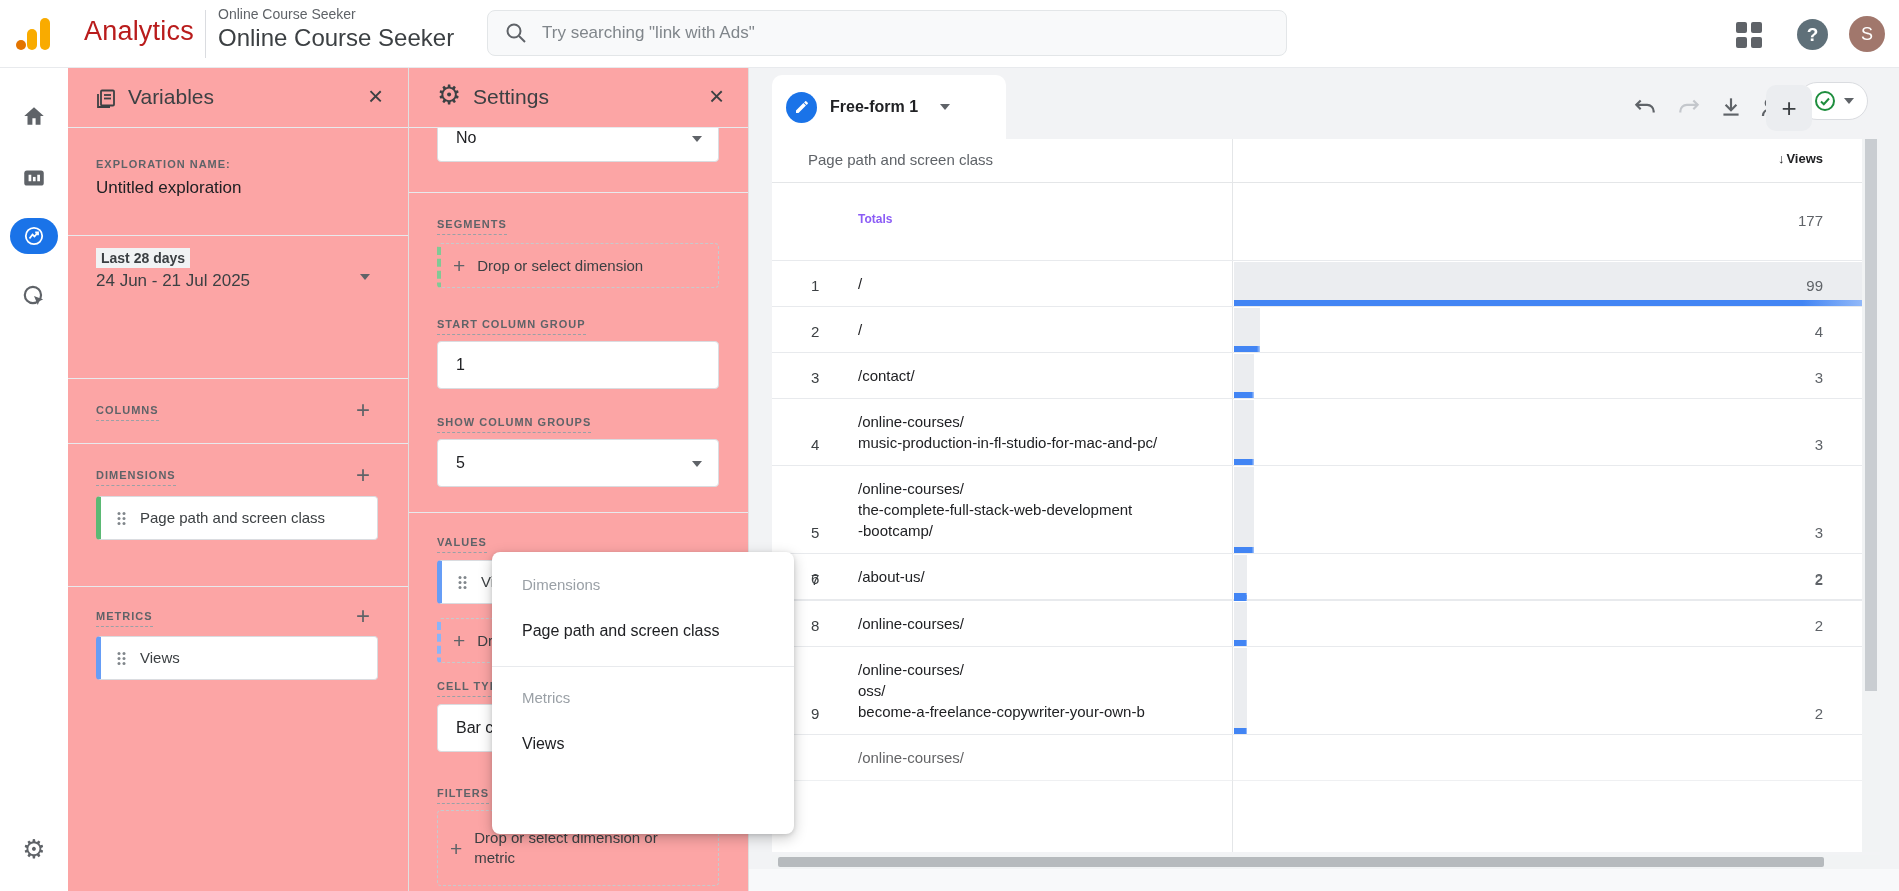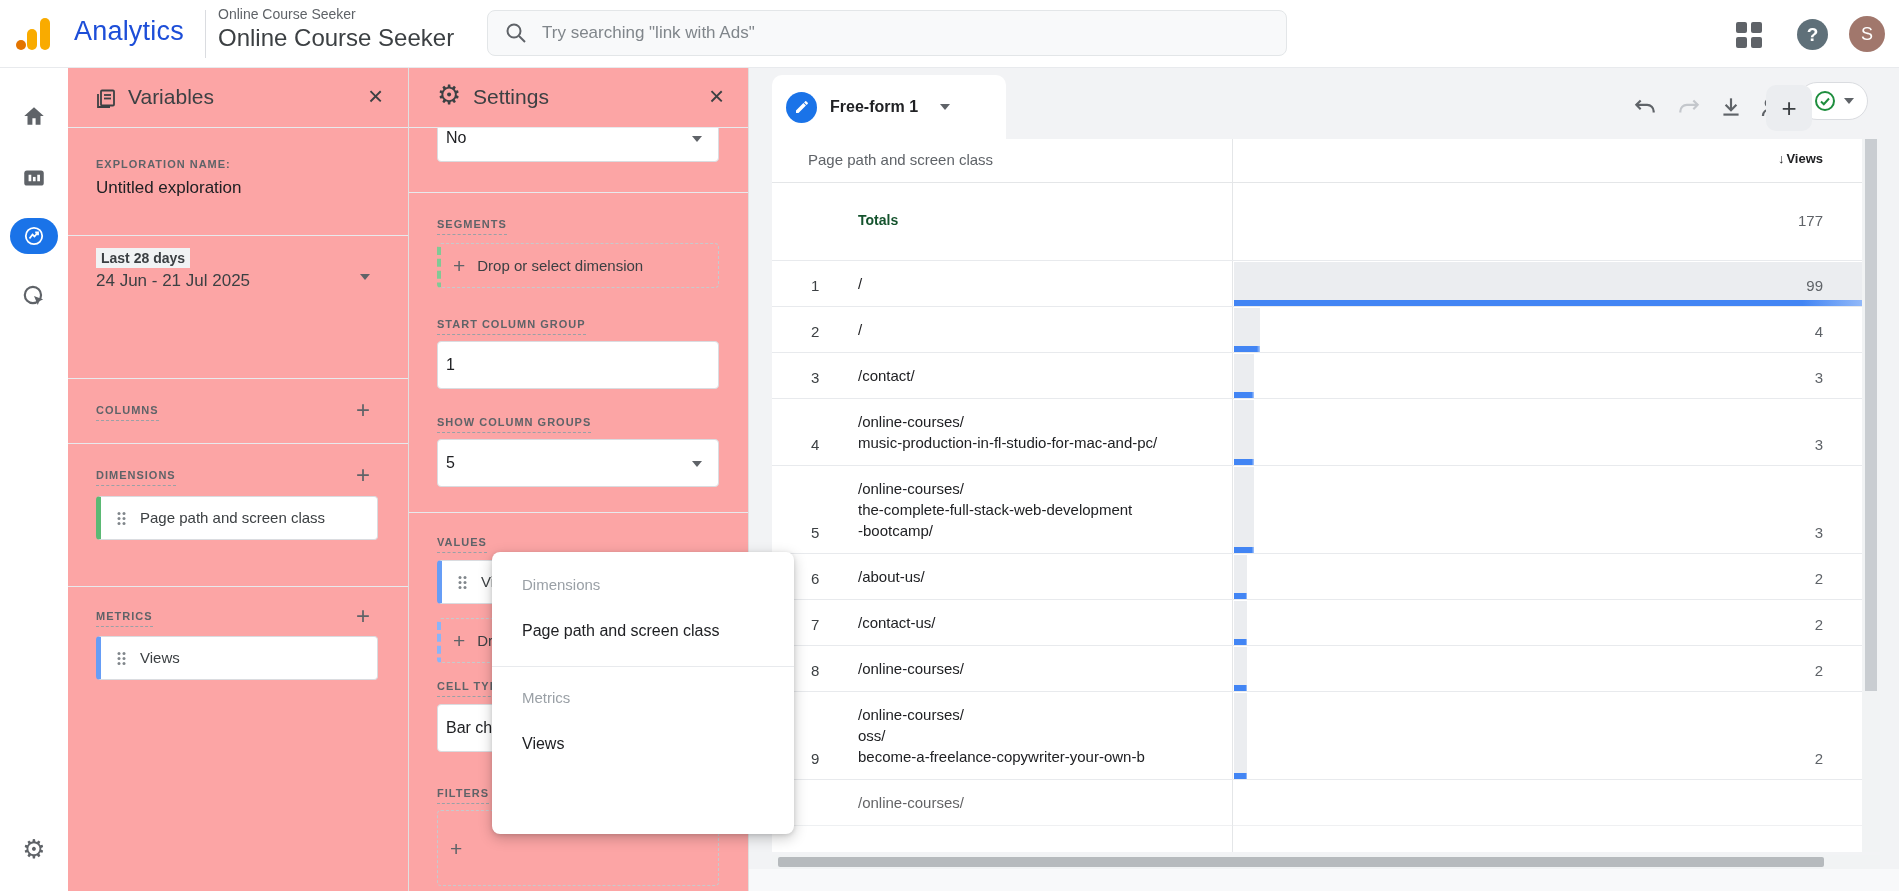--- a/index.html
+++ b/index.html
@@ -2,21 +2,21 @@
 <html><head>
 <meta charset="utf-8">
 <style>
   * { margin:0; padding:0; box-sizing:border-box; }
   html,body { width:1899px; height:891px; font-family:"Liberation Sans", sans-serif; background:#fff; }
   .root { position:relative; width:1899px; height:891px; overflow:hidden; background:#fff; color:#202124; }
 
   
   .appbar { position:absolute; left:0; top:0; width:1899px; height:68px; background:#fff; border-bottom:1px solid #e8eaed; z-index:20; }
   .logo-wrap { position:absolute; left:14px; top:16px; width:40px; height:36px; }
-  .app-title { position:absolute; left:74px; top:16px; font-size:27px; color:#1d4ed8; letter-spacing:.2px; }
+  .app-title { position:absolute; left:84px; top:16px; font-size:27px; color:#b91c1c; letter-spacing:.2px; }
   .acct-divider { position:absolute; left:205px; top:10px; width:1px; height:48px; background:#dadce0; }
   .acct-block { position:absolute; left:218px; top:6px; }
   .acct-name { font-size:14px; color:#5f6368; }
   .prop-name { font-size:24px; color:#3c4043; margin-top:2px; }
   .searchbar { position:absolute; left:487px; top:10px; width:800px; height:46px; background:#f8f9fa; border:1px solid #e3e6e8; border-radius:8px; display:flex; align-items:center; padding:0 16px; }
   .searchbar input { border:none; outline:none; background:transparent; font-size:17px; color:#3c4043; width:100%; margin-left:14px; font-family:"Liberation Sans",sans-serif; }
   .searchbar input::placeholder { color:#80868b; }
   .apps-grid { position:absolute; left:1736px; top:22px; width:26px; height:26px; display:grid; grid-template-columns:11px 11px; grid-template-rows:11px 11px; gap:4px; cursor:pointer; }
   .apps-grid span { background:#5f6368; border-radius:2px; }
   .help-btn { position:absolute; left:1797px; top:19px; width:31px; height:31px; border-radius:50%; background:#5f7079; color:#fff; font-size:19px; font-weight:bold; display:flex; align-items:center; justify-content:center; cursor:pointer; }
@@ -38,21 +38,21 @@
   .divider { position:absolute; left:0; width:100%; height:1px; background:#e8eaed; }
   .chip { position:relative; border:1px solid #dadce0; border-radius:4px; background:#fff; display:flex; align-items:center; padding:11px 12px 11px 14px; cursor:grab; }
   .chip.dim { border-left:5px solid #5bb974; }
   .chip.met { border-left:5px solid #669df6; }
   .chip-label { font-size:15px; color:#3c4043; margin-left:12px; line-height:20px; }
   .dropzone { position:relative; border:1px dashed #c6cacd; border-radius:4px; display:flex; align-items:center; padding:11px 12px; color:#3c4043; }
   .dropzone.dz-green { border-left:4px dashed #81c995; }
   .dropzone.dz-blue { border-left:4px dashed #8ab4f8; }
   .dz-plus { font-size:21px; color:#5f6368; margin-right:12px; line-height:1; }
   .dz-text { font-size:15px; line-height:20px; }
-  .selectbox { position:relative; border:1px solid #dadce0; border-radius:4px; height:48px; display:flex; align-items:center; padding-left:8px; font-size:16px; color:#202124; background:#fff; cursor:pointer; }
+  .selectbox { position:relative; border:1px solid #dadce0; border-radius:4px; height:48px; display:flex; align-items:center; padding-left:18px; font-size:16px; color:#202124; background:#fff; cursor:pointer; }
   .caret { width:0; height:0; border-left:5px solid transparent; border-right:5px solid transparent; border-top:6px solid #5f6368; }
   .sel-caret { position:absolute; right:16px; top:21px; }
 
   
   .variables { left:68px; width:341px; }
   .variables .panel-title { left:60px; }
   .variables .close-x { left:300px; }
   .v-icon { position:absolute; left:26px; top:19px; }
   .v-body { position:relative; }
   .exp-label { position:absolute; left:28px; top:30px; font-size:11px; font-weight:bold; letter-spacing:1px; color:#5f6368; }
@@ -81,21 +81,21 @@
   .approve-pill { position:absolute; left:1049px; top:14px; width:70px; height:38px; border:1px solid #dadce0; border-radius:20px; background:#fff; display:flex; align-items:center; justify-content:center; gap:7px; cursor:pointer; }
 
   
   .card { position:absolute; left:23px; top:71px; width:1108px; height:713px; background:#fff; overflow:hidden; }
   .col-divider { position:absolute; left:460px; top:0; bottom:0; width:1px; background:#e4e6e8; }
   .t-head { position:relative; height:44px; border-bottom:1px solid #e4e6e8; }
   .t-head .dim-h { position:absolute; left:36px; top:12px; font-size:15px; color:#5f6368; }
   .t-head .met-h { position:absolute; right:57px; top:12px; font-size:13px; font-weight:bold; color:#202124; }
   .t-head .met-h .sort-arrow { font-weight:normal; margin-right:2px; }
   .t-totals { position:relative; height:78px; border-bottom:1px solid #e8eaed; }
-  .t-totals .tot-label { position:absolute; left:86px; top:29px; font-size:14px; font-weight:bold; color:#14532d; }
+  .t-totals .tot-label { position:absolute; left:86px; top:29px; font-size:12px; font-weight:bold; color:#8b5cf6; }
   .t-totals .tot-value { position:absolute; right:57px; top:29px; font-size:15px; color:#5f6368; }
   .t-row { position:relative; border-bottom:1px solid #e8eaed; }
   .t-row .row-num { position:absolute; left:39px; bottom:12px; font-size:15px; color:#3c4043; }
   .t-row .row-path { padding:12px 0 12px 86px; font-size:15px; color:#202124; line-height:21px; width:460px; }
   .t-row .row-value { position:absolute; right:57px; bottom:12px; font-size:15px; color:#5f6368; }
   .t-row .bar-wrap { position:absolute; left:462px; top:1px; bottom:0; right:0; }
   .t-row .bar-block { position:absolute; left:0; top:0; bottom:6px; background:#ebedf0; }
   .t-row .bar-line { position:absolute; left:0; bottom:0; height:6px; background:linear-gradient(to right,#4285f4 88%,rgba(66,133,244,.45)); }
   .t-row.partial { opacity:.7; }
   .v-scroll { position:absolute; right:0; top:0; width:18px; height:713px; background:#f1f3f4; z-index:3; }
@@ -311,20 +311,21 @@
         <div class="selectbox">
           <span>Bar chart</span>
           <span class="caret sel-caret"></span>
         </div>
       </div>
 
       <div class="s-col" style="top:655px;"><span class="sec-label">FILTERS</span></div>
       <div class="s-col" style="top:682px;">
         <div class="dropzone" style="height:76px;">
           <span class="dz-plus">+</span>
+          <span class="dz-text" style="width:200px;">Drop or select dimension or metric</span>
         </div>
       </div>
     </div>
   </section>
 
   <main class="canvas">
     <div class="tab">
       <span class="tab-pencil">
         <svg width="16" height="16" viewBox="0 0 24 24" fill="#fff">
             <path d="M3 17.2V21h3.8L17.9 9.9l-3.8-3.8L3 17.2zM20.7 7.1c.4-.4.4-1 0-1.4l-2.4-2.4c-.4-.4-1-.4-1.4 0l-1.8 1.8 3.8 3.8 1.8-1.8z"></path>
@@ -445,23 +446,20 @@
               <div>/about-us/</div>
             </div>
             <div class="bar-wrap">
               <div class="bar-block" style="width: 2.0202%;"></div>
               <div class="bar-line" style="width: 2.0202%;"></div>
             </div>
             <span class="row-value">2</span>
           </div>
           <div class="t-row">
             <span class="row-num">7</span>
-            <div class="row-path">
-              <div>/contact-us/</div>
-            </div>
             <div class="bar-wrap">
               <div class="bar-block" style="width: 2.0202%;"></div>
               <div class="bar-line" style="width: 2.0202%;"></div>
             </div>
             <span class="row-value">2</span>
           </div>
           <div class="t-row">
             <span class="row-num">8</span>
             <div class="row-path">
               <div>/online-courses/</div>

